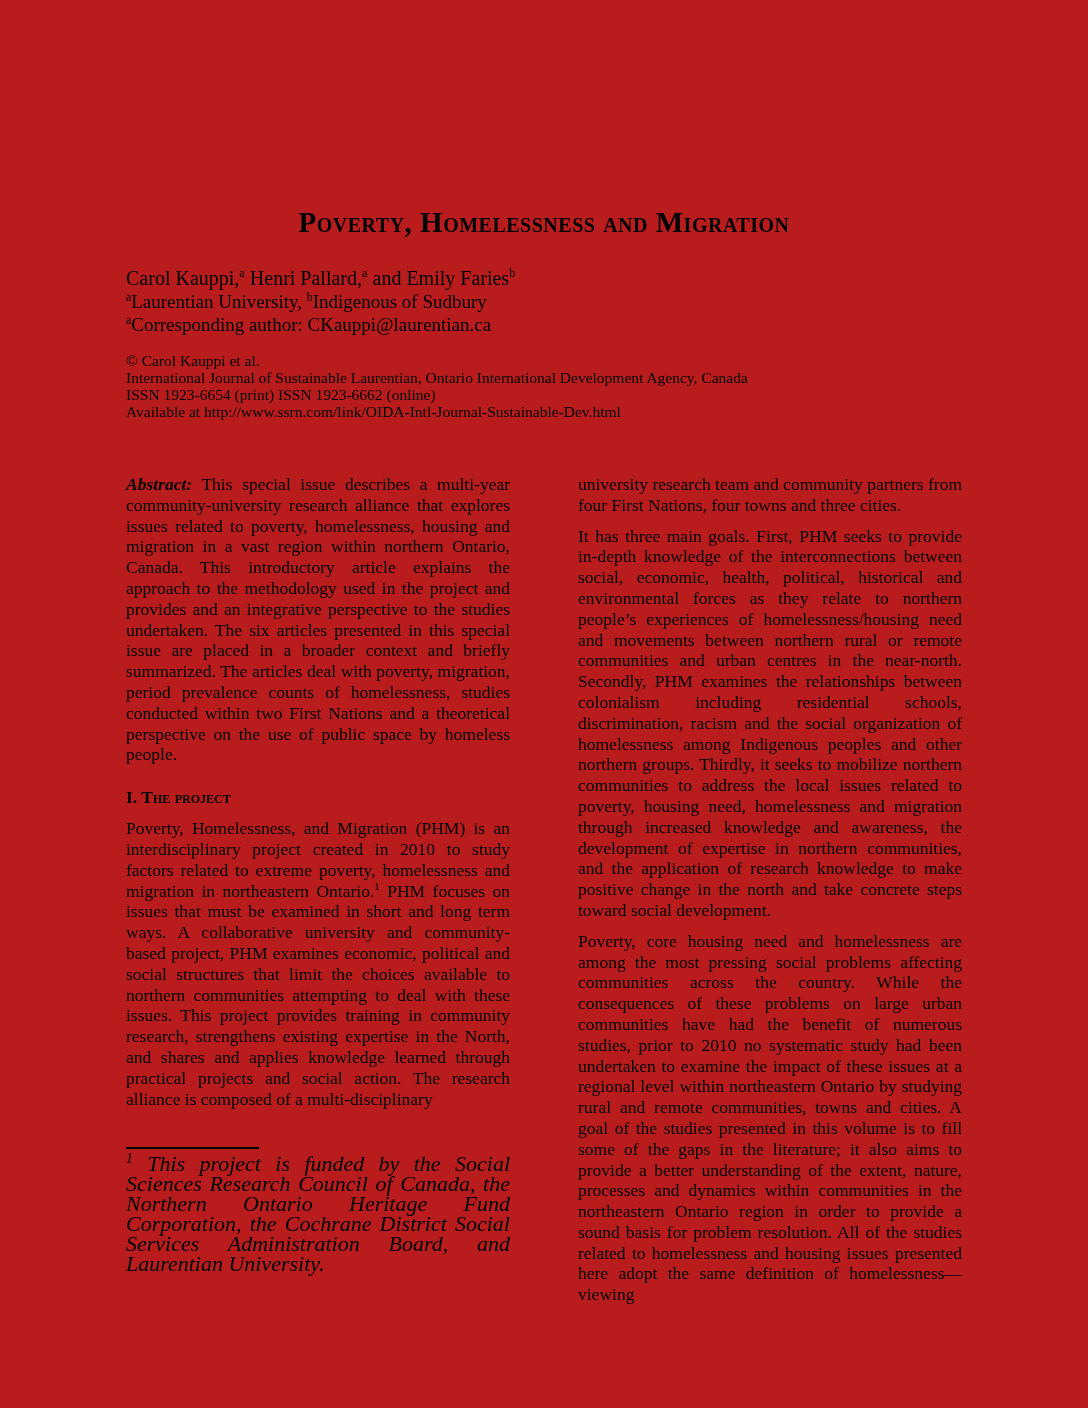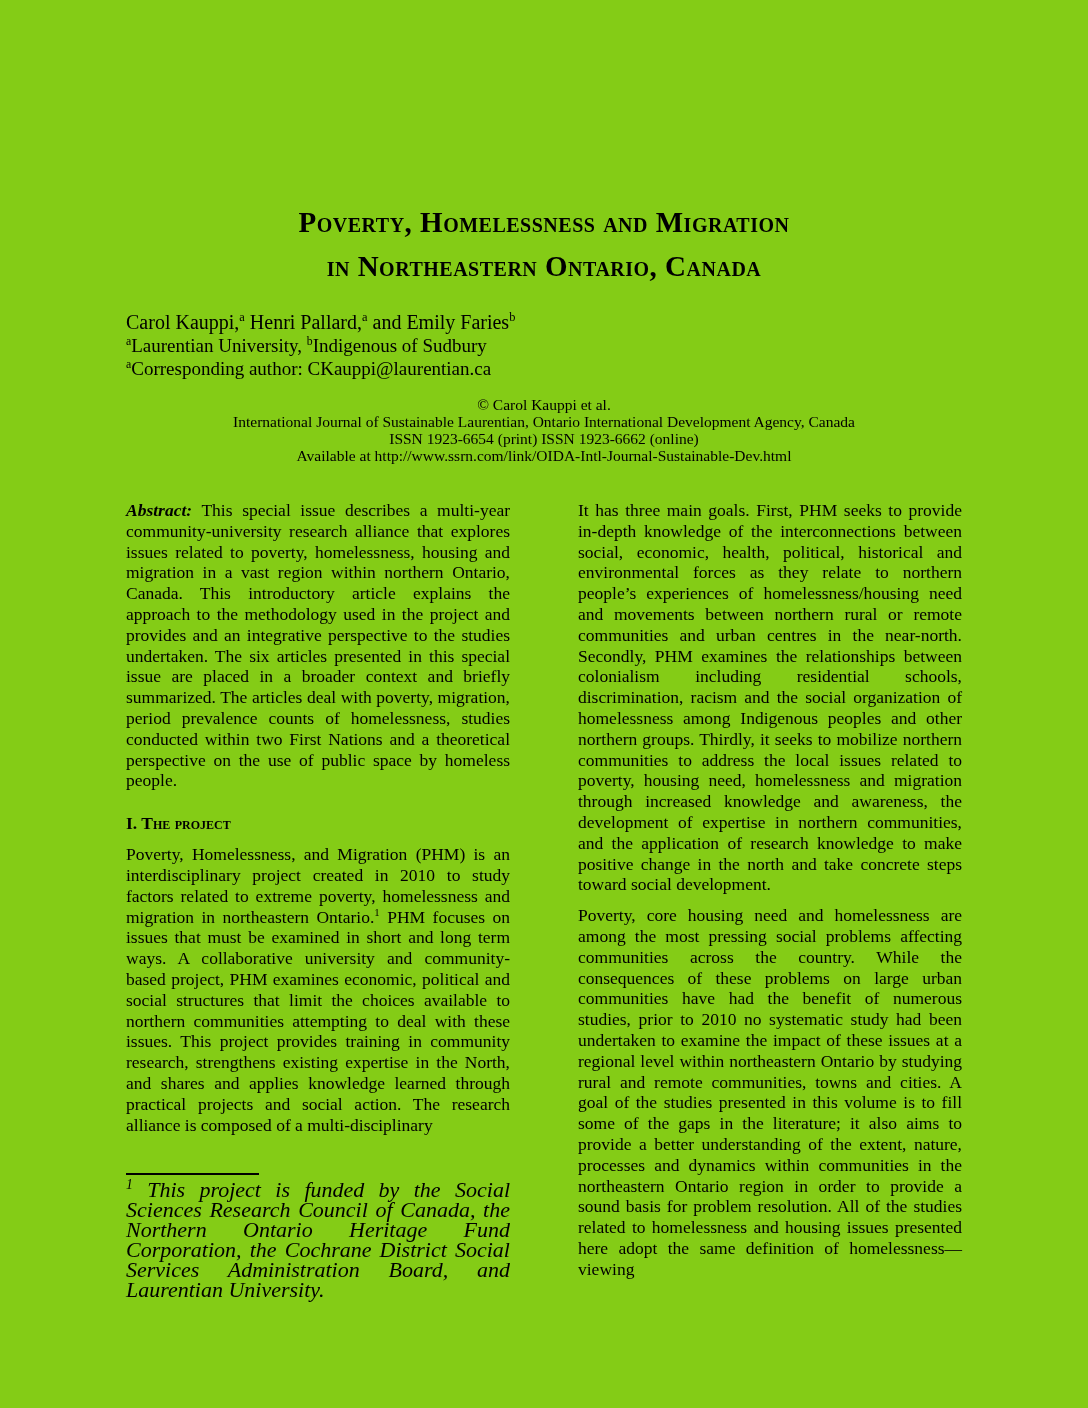--- a/index.html
+++ b/index.html
@@ -6,21 +6,21 @@
     margin: 0;
     padding: 0;
     background: #ffffff;
   }
   .page {
     position: relative;
     width: 1088px;
     height: 1408px;
     box-sizing: border-box;
     padding: 200px 126px 0 126px;
-    background: #84cc16;
+    background: #b91c1c;
     color: #000000;
     font-family: "Liberation Serif", "DejaVu Serif", serif;
   }
   
   .title {
     margin: 0;
     text-align: center;
     font-size: 29px;
     line-height: 44px;
     font-weight: 700;
@@ -41,27 +41,27 @@
     font-size: 19px;
     line-height: 23px;
   }
   sup {
     font-size: 0.62em;
     line-height: 0;
   }
   
   .imprint {
     margin-top: 16px;
-    text-align: center;
+    text-align: left;
     font-size: 15.5px;
     line-height: 17px;
   }
   
   .columns {
-    margin-top: 36px;
+    margin-top: 54px;
     display: flex;
     gap: 68px;
   }
   .col {
     width: 385px;
     height: 800px;
     box-sizing: border-box;
     font-size: 17.5px;
     line-height: 20.8px;
     text-align: justify;
@@ -97,21 +97,20 @@
   }
   .footnote-text { margin: 0; }
 </style>
 </head>
 <body>
 
 <div class="page">
 
   <h1 class="title">
       <span class="title-line">Poverty, Homelessness and Migration</span>
-      <span class="title-line">in Northeastern Ontario, Canada</span>
     </h1>
 
   <div class="authors">
     <div class="authors-names"><span>Carol Kauppi,</span><sup>a</sup><span> Henri Pallard,</span><sup>a</sup><span> and Emily Faries</span><sup>b</sup></div>
     <div class="authors-affil"><sup>a</sup><span>Laurentian University, </span><sup>b</sup><span>Indigenous of Sudbury</span></div>
     <div class="authors-corr"><sup>a</sup><span>Corresponding author: CKauppi@laurentian.ca</span></div>
   </div>
 
   <div class="imprint">
     <div>© Carol Kauppi et al.</div>
@@ -126,19 +125,20 @@
       <p class="para"><span class="lbl-bi">Abstract:</span><span> This special issue describes a multi-year community-university research alliance that explores issues related to poverty, homelessness, housing and migration in a vast region within northern Ontario, Canada. This introductory article explains the approach to the methodology used in the project and provides and an integrative perspective to the studies undertaken. The six articles presented in this special issue are placed in a broader context and briefly summarized. The articles deal with poverty, migration, period prevalence counts of homelessness, studies conducted within two First Nations and a theoretical perspective on the use of public space by homeless people.</span></p>
       <h2 class="sec-heading">I. The project</h2>
       <p class="para"><span>Poverty, Homelessness, and Migration (PHM) is an interdisciplinary project created in 2010 to study factors related to extreme poverty, homelessness and migration in northeastern Ontario.</span><sup>1</sup><span> PHM focuses on issues that must be examined in short and long term ways. A collaborative university and community-based project, PHM examines economic, political and social structures that limit the choices available to northern communities attempting to deal with these issues. This project provides training in community research, strengthens existing expertise in the North, and shares and applies knowledge learned through practical projects and social action. The research alliance is composed of a multi-disciplinary</span></p>
       <div class="footnote">
         <div class="footnote-rule"></div>
         <p class="footnote-text"><sup>1</sup><span> This project is funded by the Social Sciences Research Council of Canada, the Northern Ontario Heritage Fund Corporation, the Cochrane District Social Services Administration Board, and Laurentian University.</span></p>
       </div>
     </section>
 
     <section class="col">
+      <p class="para">university research team and community partners from four First Nations, four towns and three cities.</p>
       <p class="para">It has three main goals. First, PHM seeks to provide in-depth knowledge of the interconnections between social, economic, health, political, historical and environmental forces as they relate to northern people’s experiences of homelessness/housing need and movements between northern rural or remote communities and urban centres in the near-north. Secondly, PHM examines the relationships between colonialism including residential schools, discrimination, racism and the social organization of homelessness among Indigenous peoples and other northern groups. Thirdly, it seeks to mobilize northern communities to address the local issues related to poverty, housing need, homelessness and migration through increased knowledge and awareness, the development of expertise in northern communities, and the application of research knowledge to make positive change in the north and take concrete steps toward social development.</p>
       <p class="para">Poverty, core housing need and homelessness are among the most pressing social problems affecting communities across the country. While the consequences of these problems on large urban communities have had the benefit of numerous studies, prior to 2010 no systematic study had been undertaken to examine the impact of these issues at a regional level within northeastern Ontario by studying rural and remote communities, towns and cities. A goal of the studies presented in this volume is to fill some of the gaps in the literature; it also aims to provide a better understanding of the extent, nature, processes and dynamics within communities in the northeastern Ontario region in order to provide a sound basis for problem resolution. All of the studies related to homelessness and housing issues presented here adopt the same definition of homelessness—viewing</p>
     </section>
 
   </main>
 
 </div>
 
 </body></html>

